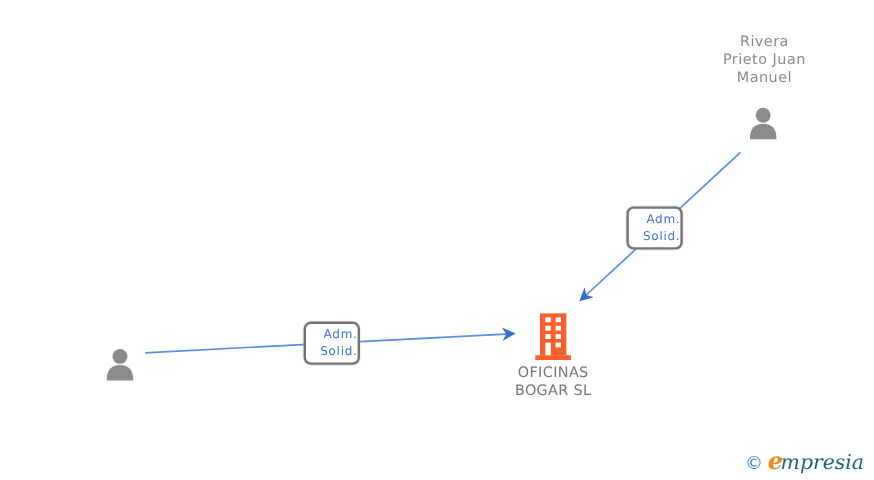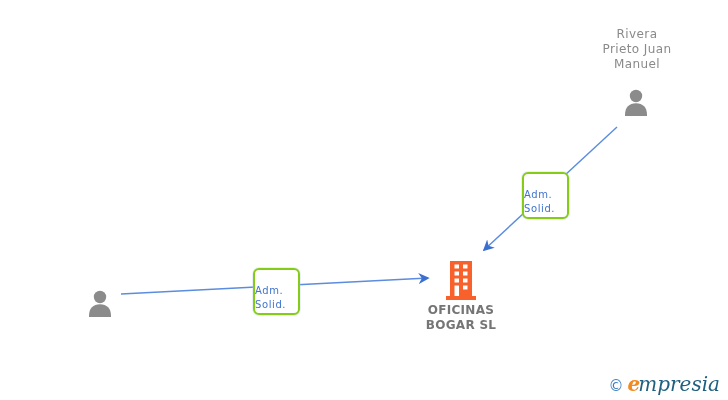--- a/index.html
+++ b/index.html
@@ -23,41 +23,41 @@
     width: 140px;
     text-align: center;
     color: #8a8a8a;
     font-size: 12px;
     line-height: 15px;
     letter-spacing: 0.4px;
     white-space: pre-line;
   }
   .company-label {
     color: #757575;
-    font-weight: bold;
+    font-weight: normal;
     letter-spacing: 0.3px;
   }
   .node-icon {
     position: absolute;
     z-index: 2;
   }
   .edge-label {
     position: absolute;
     z-index: 3;
     width: 43px;
     height: 29px;
     background: #ffffff;
-    border: 2px solid #84cc16;
+    border: 2px solid #737373;
     border-radius: 6px;
     color: #3f74cf;
     font-size: 10px;
     line-height: 14px;
     letter-spacing: 0.6px;
-    text-align: left;
-    padding-top: 14px;
+    text-align: right;
+    padding-top: 3px;
     white-space: pre-line;
     box-shadow: 0 0 0 1px rgba(170,195,235,0.25);
   }
   .logo {
     position: absolute;
     right: 8px;
     bottom: 4px;
     z-index: 2;
     display: flex;
     align-items: baseline;
@@ -71,21 +71,21 @@
     font-style: normal;
     font-family: "DejaVu Sans", sans-serif;
   }
   .logo .brand-initial {
     color: #f28a20;
     font-size: 20px;
     font-weight: bold;
   }
   .logo .brand-rest {
     color: #1f5f7f;
-    font-size: 20px;
+    font-size: 17px;
     margin-left: -2px;
   }
 </style>
 </head>
 <body>
 
 <div class="canvas">
 
   <svg class="edges-svg" viewBox="0 0 728 400">
     <defs>

